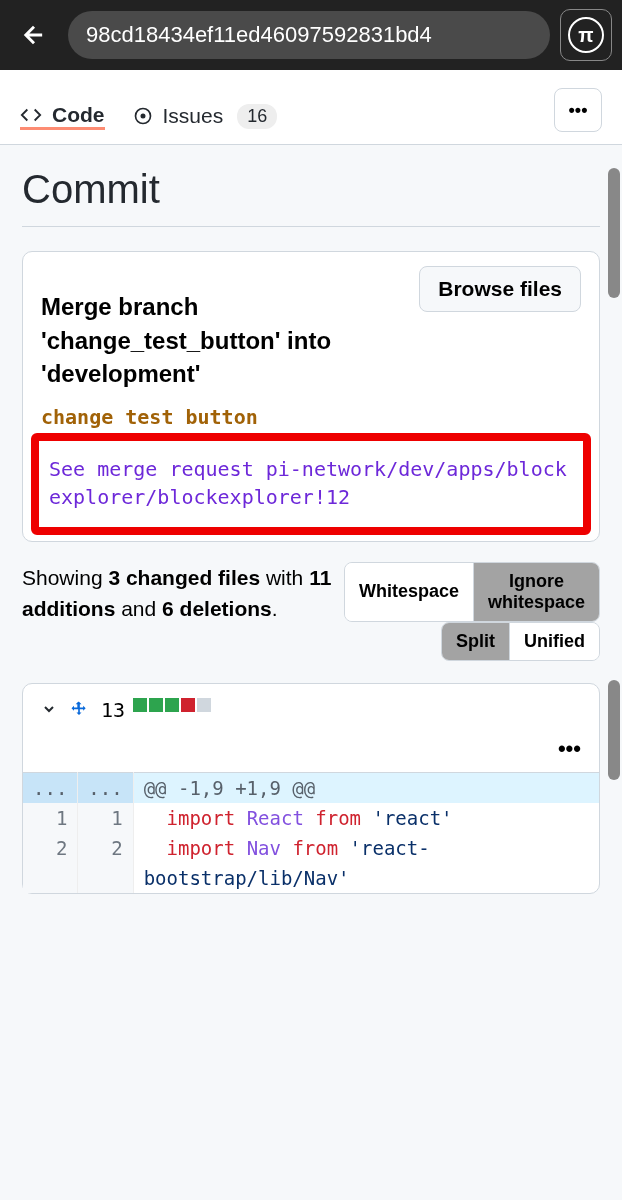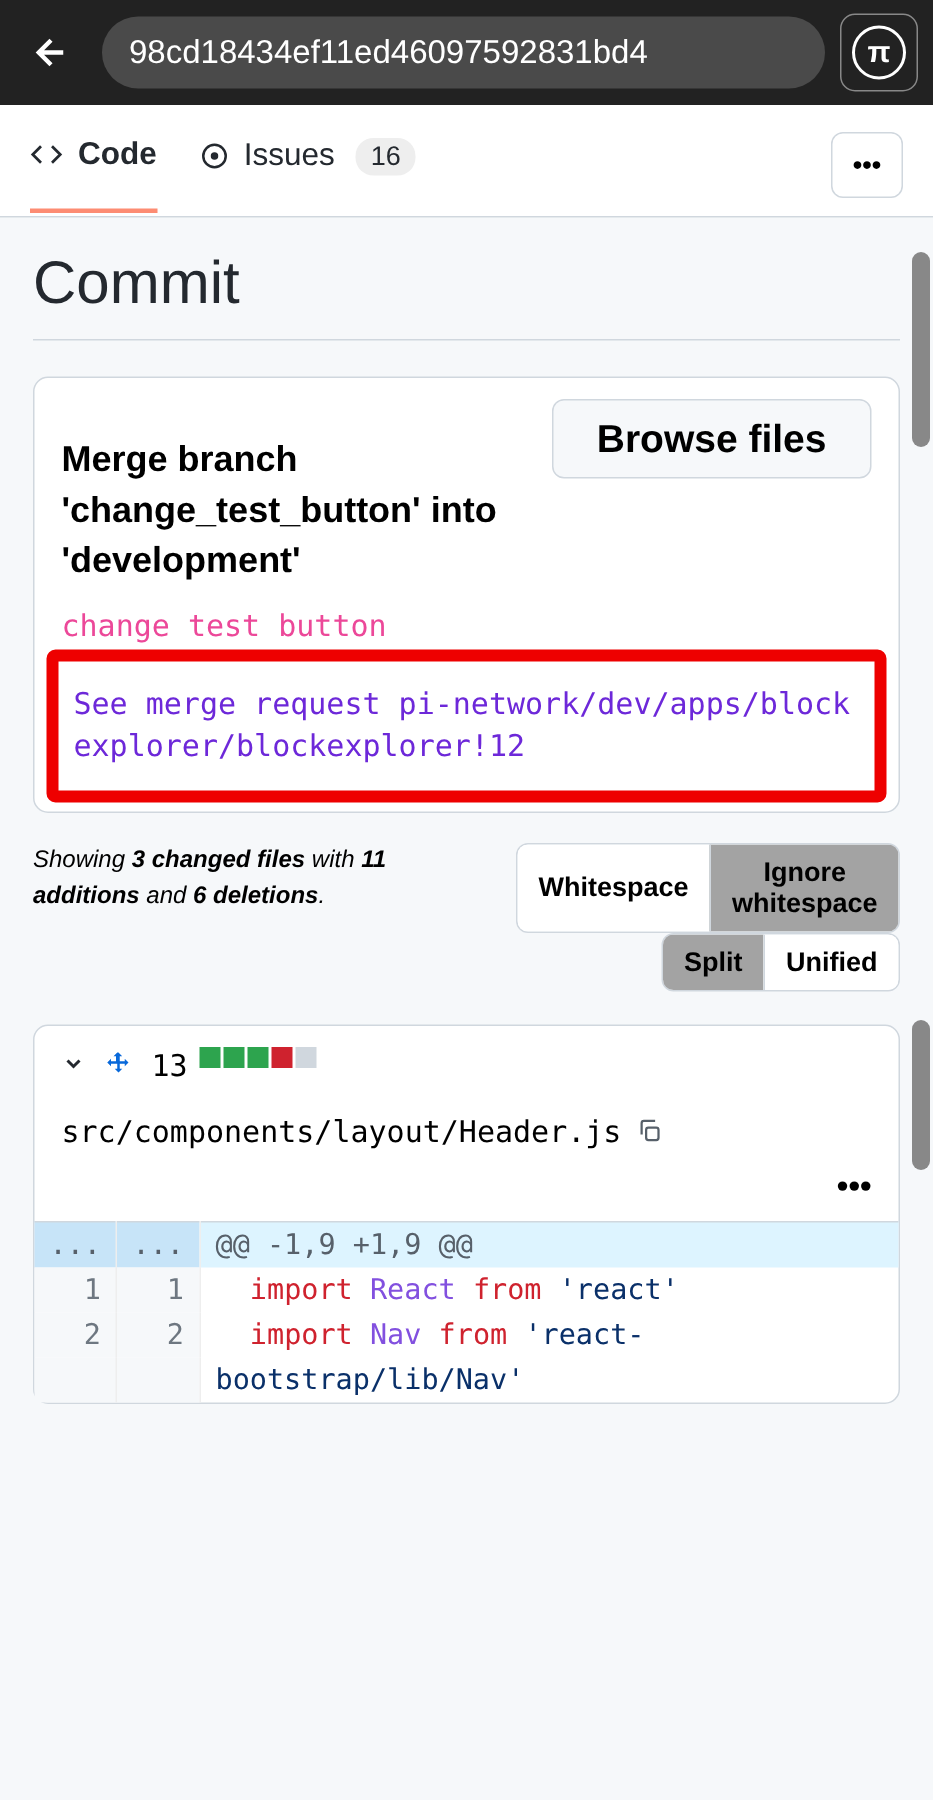--- a/index.html
+++ b/index.html
@@ -67,21 +67,21 @@
   display: flex;
   align-items: center;
   padding: 18px 20px 0 20px;
   gap: 28px;
   position: relative;
 }
 .tab {
   display: flex;
   align-items: center;
   gap: 10px;
-  padding-bottom: 24px;
+  padding-bottom: 0;
   font-size: 21px;
   color: #24292f;
 }
 .tab.active {
   border-bottom: 3px solid #fd8c73;
   font-weight: 600;
 }
 .tab-icon { display: flex; align-items: center; }
 .badge {
   background: #eee;
@@ -131,30 +131,31 @@
 .commit-title {
   font-size: 24px;
   font-weight: 700;
   line-height: 1.4;
   margin-top: 24px;
 }
 .browse-btn {
   background: #f6f8fa;
   border: 1px solid #d0d7de;
   border-radius: 8px;
-  padding: 10px 29px;
-  font-size: 26px;
+  padding: 10px 18px;
+  font-size: 21px;
   font-weight: 600;
   white-space: nowrap;
 }
 .commit-desc {
   font-family: ui-monospace, SFMono-Regular, Consolas, monospace;
   font-size: 20px;
-  color: #ec4899;
+  color: #a16207;
   margin-bottom: 8px;
+  font-weight: bold;
 }
 .highlight-box {
   border: 8px solid #e00;
   border-radius: 6px;
   margin: -4px -10px -8px -10px;
   padding: 14px 10px 16px 10px;
 }
 .merge-text {
   font-family: ui-monospace, SFMono-Regular, Consolas, monospace;
   font-size: 20px;
@@ -163,23 +164,22 @@
   word-break: break-all;
 }
 .summary-row {
   display: flex;
   justify-content: space-between;
   align-items: flex-start;
   margin-top: 20px;
   gap: 12px;
 }
 .summary-text {
-  font-size: 16px;
+  font-size: 21px;
   line-height: 1.5;
-  font-style: italic;
 }
 .summary-controls {
   display: flex;
   flex-direction: column;
   align-items: flex-end;
 }
 .btn-group {
   display: flex;
   border: 1px solid #d0d7de;
   border-radius: 8px;
@@ -353,29 +353,20 @@
       </span>
       <span class="diff-stat">
         <span>13</span>
         <span class="diff-boxes">
           <span class="box add"></span>
             <span class="box add"></span>
             <span class="box add"></span>
             <span class="box del"></span>
             <span class="box neutral"></span>
         </span>
-      </span>
-    </div>
-    <div class="file-path">
-      <span>src/components/layout/Header.js</span>
-      <span class="copy-icon">
-        <svg width="18" height="18" viewBox="0 0 24 24" fill="none" stroke="#57606a" stroke-width="2">
-            <rect x="9" y="9" width="11" height="11" rx="2"></rect>
-            <path d="M5 15V5a2 2 0 0 1 2-2h10"></path>
-          </svg>
       </span>
     </div>
     <div class="file-menu">
       <span>•••</span>
     </div>
     <table class="diff-table">
       <tbody>
           <tr class="hunk-row">
         <td class="num-cell">...</td>
         <td class="num-cell">...</td>

